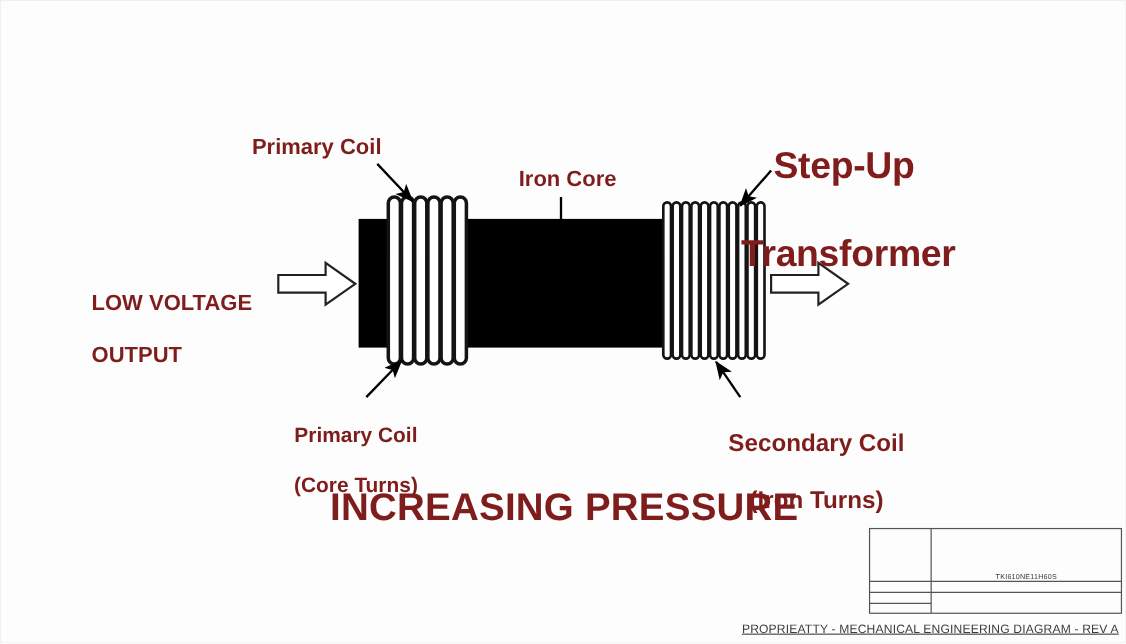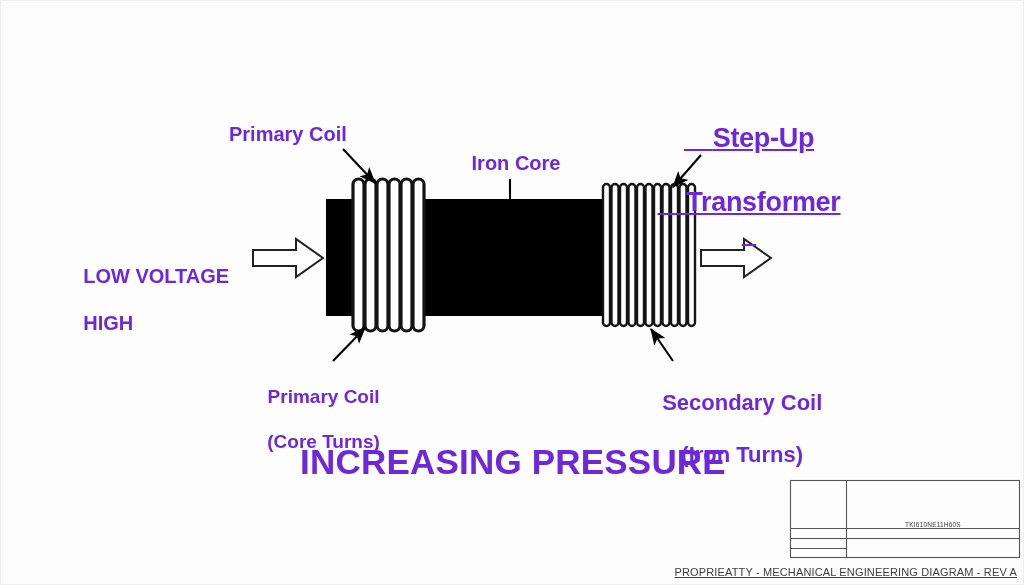--- a/index.html
+++ b/index.html
@@ -14,30 +14,30 @@
     position: relative;
     width: 1024px;
     height: 585px;
     background: #fdfdfd;
     overflow: hidden;
     box-sizing: border-box;
     border: 1px solid #f0f0f0;
   }
   .lbl {
     position: absolute;
-    color: #6d28d9;
+    color: #7f1d1d;
     font-weight: bold;
     line-height: 1.18;
     white-space: pre;
   }
 
   
   #label-step-up {
     left: 636px; top: 90px; width: 224px;
-    font-size: 27px; text-align: center; letter-spacing: -0.3px; text-decoration: underline;
+    font-size: 34px; text-align: center; letter-spacing: -0.3px;
   }
   #label-primary-coil-top {
     left: 228px; top: 122px; width: 200px;
     font-size: 20px; text-align: left;
   }
   #label-iron-core {
     left: 440px; top: 151px; width: 150px;
     font-size: 20px; text-align: center;
   }
   #label-low-voltage {
@@ -155,21 +155,21 @@
     <span>Step-Up</span><br>
     <span>Transformer</span>
   </div>
 
   <div class="lbl" id="label-primary-coil-top">Primary Coil</div>
 
   <div class="lbl" id="label-iron-core">Iron Core</div>
 
   <div class="lbl" id="label-low-voltage">
     <span>LOW VOLTAGE</span><br>
-    <span>HIGH</span>
+    <span>OUTPUT</span>
   </div>
 
 
   <div class="lbl" id="label-primary-fewer">
     <span>Primary Coil</span><br>
     <span>(Core Turns)</span>
   </div>
 
   <div class="lbl" id="label-secondary-more">
     <span>Secondary Coil</span><br>

